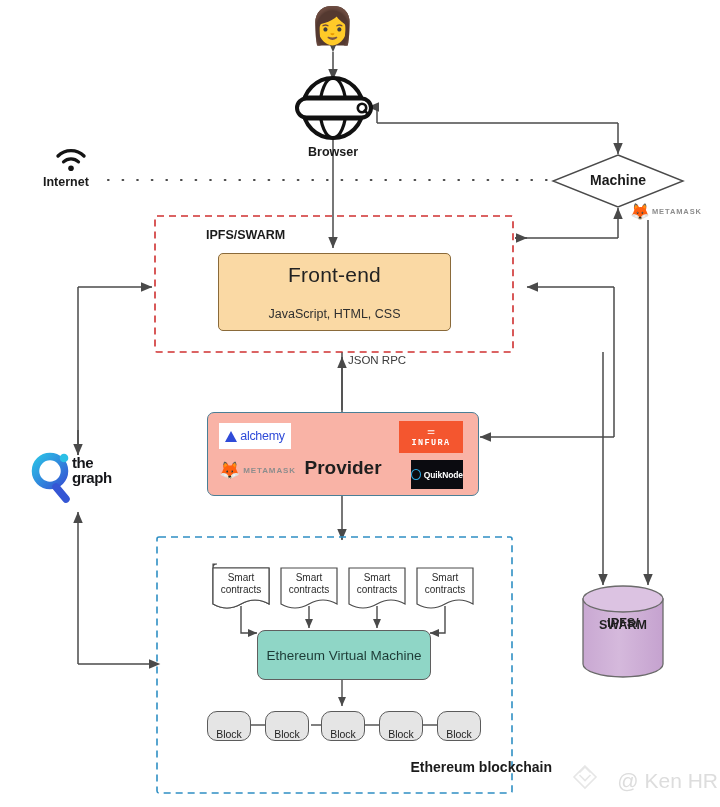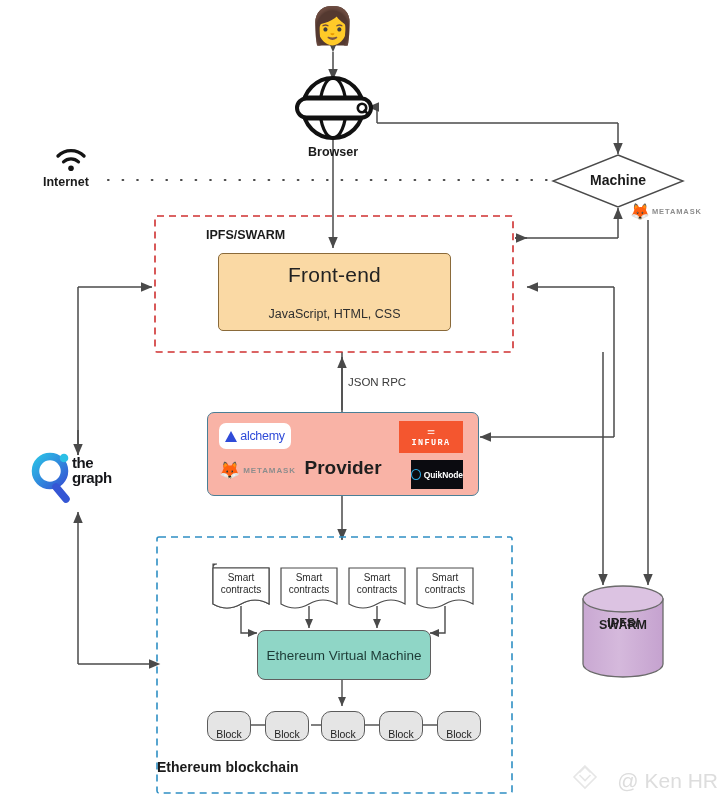--- a/index.html
+++ b/index.html
@@ -28,21 +28,21 @@
   .provider-box{
     background:#F9B3A6;border:1.6px solid #4a7f96;border-radius:7px;
     position:relative;
   }
   .provider-title{
     position:absolute;left:0;right:0;top:44px;text-align:center;
     font-size:19px;font-weight:bold;color:#1f1f1f;
   }
   .logo-alchemy{
     position:absolute;left:11px;top:10px;width:72px;height:26px;background:#ffffff;
-    display:flex;align-items:center;justify-content:center;gap:3px;border-radius:7px;
+    display:flex;align-items:center;justify-content:center;gap:3px;
   }
   .alch-mark{width:0;height:0;border-left:6.5px solid transparent;border-right:6.5px solid transparent;border-bottom:11px solid #2f4bd8;}
   .alch-txt{font-size:12.5px;color:#2f4bd8;letter-spacing:-.3px;}
   .logo-metamask{
     position:absolute;left:11px;top:49px;display:flex;align-items:center;gap:3px;
   }
   .mm-fox{font-size:17px;line-height:17px;}
   .mm-txt{font-size:8px;font-weight:bold;letter-spacing:.9px;color:#8d8d8d;}
   .logo-infura{
     position:absolute;right:15px;top:8px;width:64px;height:32px;background:#F4562F;
@@ -255,21 +255,21 @@
     <span class="mm-txt">METAMASK</span>
   </div>
 
   <div class="region-lbl" style="left:158px;top:228px;">IPFS/SWARM</div>
 
   <div class="abs frontend-box" style="left:218px;top:253px;width:231px;height:76px;">
     <div class="frontend-title">Front-end</div>
     <div class="frontend-sub">JavaScript, HTML, CSS</div>
   </div>
 
-  <div class="abs plain" style="left:348px;top:376px;">JSON RPC</div>
+  <div class="abs plain" style="left:348px;top:354px;">JSON RPC</div>
 
   <div class="abs provider-box" style="left:207px;top:412px;width:270px;height:82px;">
     <div class="provider-title">Provider</div>
 
     <div class="logo-alchemy">
       <span class="alch-mark"></span>
       <span class="alch-txt">alchemy</span>
     </div>
 
     <div class="logo-metamask">
@@ -314,21 +314,21 @@
   <div class="blk" style="left:321px;top:711px;">
       <span>Block</span>
     </div>
   <div class="blk" style="left:379px;top:711px;">
       <span>Block</span>
     </div>
   <div class="blk" style="left:437px;top:711px;">
       <span>Block</span>
     </div>
 
-  <div class="abs" style="left:157px;top:759px;width:355px;text-align:left;font-size:14px;font-weight:bold;color:#1b1b1b;">Ethereum blockchain</div>
+  <div class="abs" style="left:157px;top:759px;width:355px;text-align:right;font-size:14px;font-weight:bold;color:#1b1b1b;padding-left:40px;">Ethereum blockchain</div>
 
   <div class="graph-txt" style="left:72px;top:455px;">
     <span>the</span><br>
     <span>graph</span>
   </div>
 
   <div class="abs" style="left:583px;top:615px;width:80px;">
     <div class="cyl-txt">IPFS/</div>
     <div class="cyl-txt" style="margin-top:2px;">SWARM</div>
   </div>

